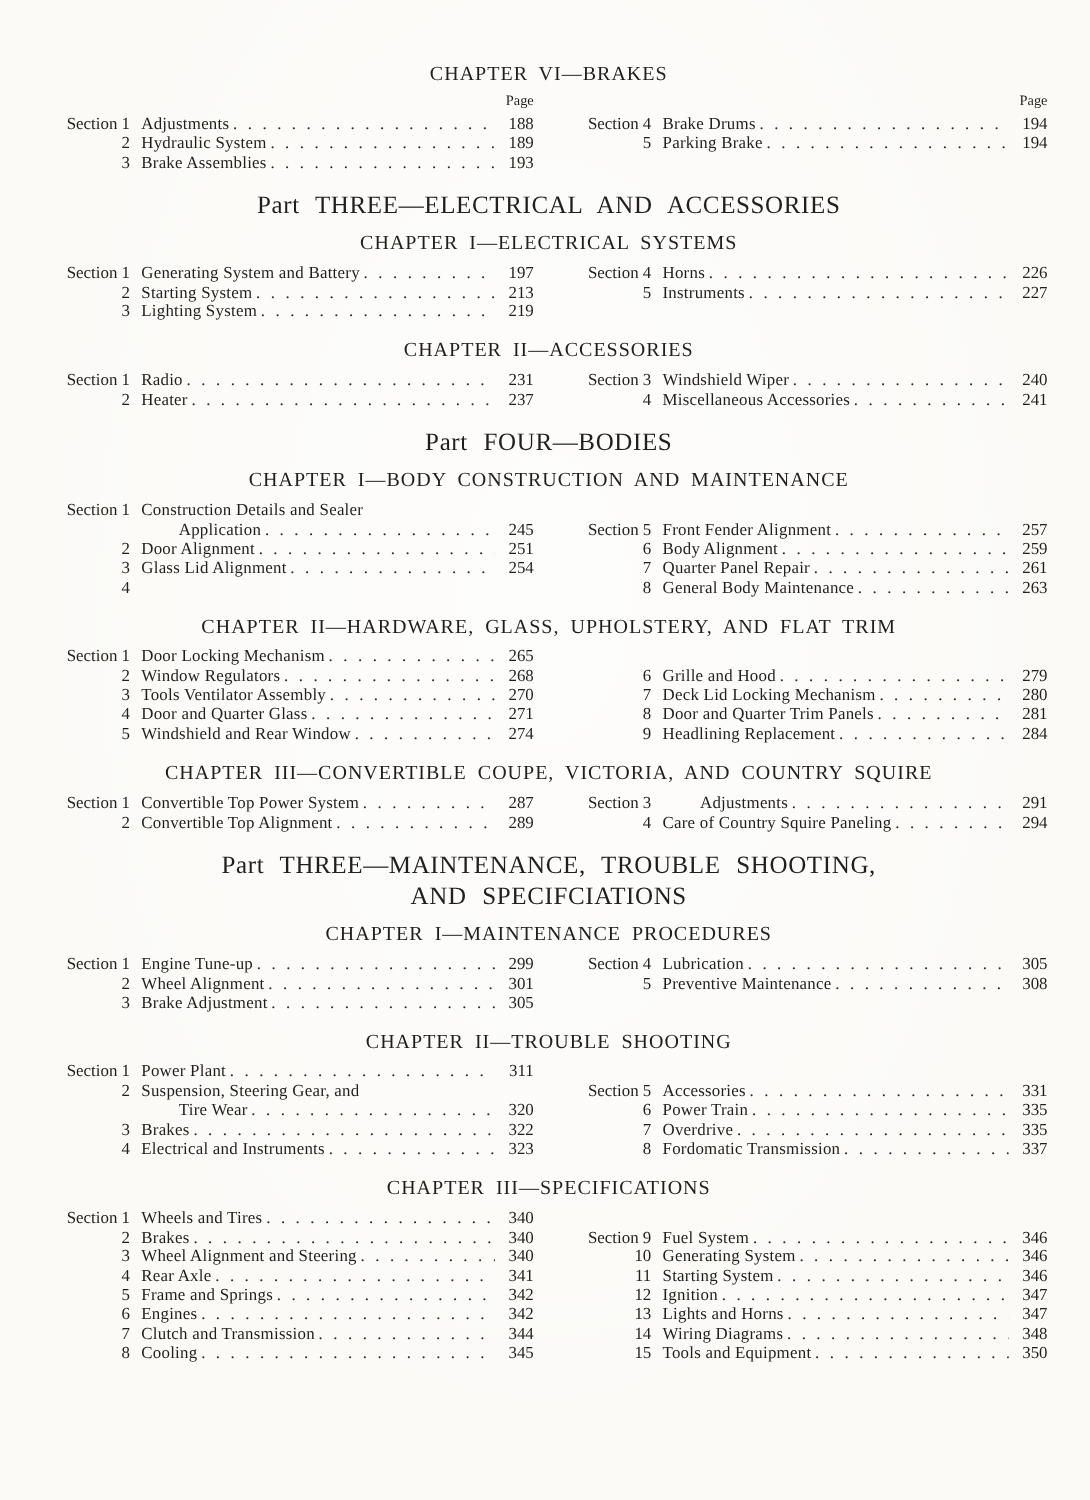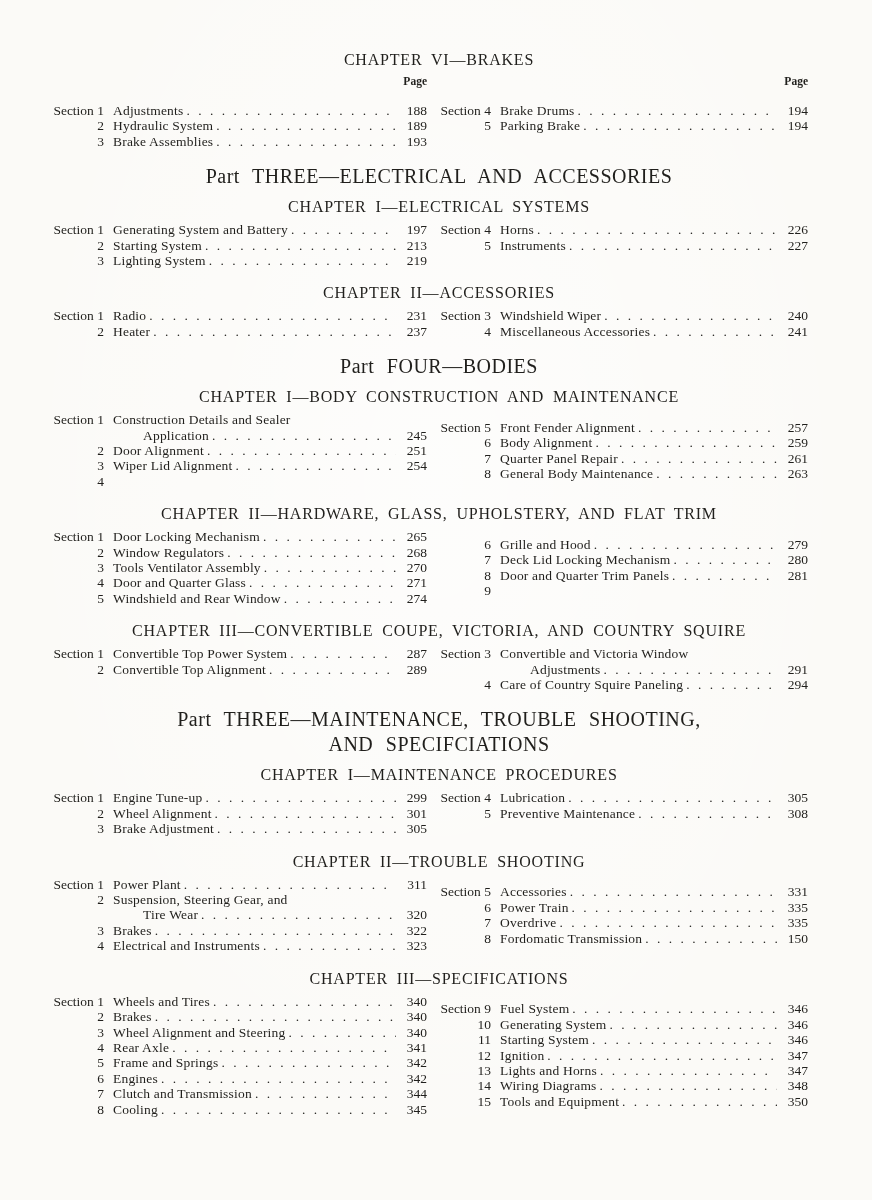--- a/index.html
+++ b/index.html
@@ -34,36 +34,37 @@
     text-align: center;
     font-size: 16px;
     font-weight: 400;
     letter-spacing: 0.8px;
     word-spacing: 4px;
     line-height: 19px;
     margin: 0 0 6px 0;
   }
   .page-hdr {
     display: flex;
+    gap: 30px;
     font-size: 11.5px;
-    font-weight: 700;
+    font-weight: 400;
     line-height: 13px;
-    margin: 2px 0 15px 0;
+    margin: 2px 0 3px 0;
   }
   .page-hdr .ph { text-align: right; }
   .page-hdr .ph.l { width: 387px; }
   .page-hdr .ph.r { width: 381px; }
   
-  .cols { display: flex; align-items: stretch; }
+  .cols { display: flex; gap: 30px; align-items: stretch; }
   .col.left  { width: 387px; flex: none; }
   .col.right { width: 381px; flex: none; }
   .col.spread {
     display: flex;
     flex-direction: column;
-    justify-content: center;
+    justify-content: flex-end;
   }
   .entry { display: flex; font-size: 13.5px; }
   .entry .lbl {
     flex: none;
     width: 64px;
     padding-right: 9px;
     text-align: right;
     line-height: 15.4px;
     white-space: pre;
   }
@@ -296,21 +297,21 @@
                   <span class="t">Door Alignment</span>
                   <span class="dots"></span>
                   <span class="pg">251</span>
                 </div>
               </span>
             </div>
             <div class="entry">
               <span class="lbl">3</span>
               <span class="ebody">
                 <div class="line">
-                  <span class="t">Wiper Lid Alignment</span>
+                  <span class="t">Glass Lid Alignment</span>
                   <span class="dots"></span>
                   <span class="pg">254</span>
                 </div>
               </span>
             </div>
             <div class="entry">
               <span class="lbl">4</span>
             </div>
           </div>
           <div class="col right spread">
@@ -438,20 +439,27 @@
               <span class="ebody">
                 <div class="line">
                   <span class="t">Door and Quarter Trim Panels</span>
                   <span class="dots"></span>
                   <span class="pg">281</span>
                 </div>
               </span>
             </div>
             <div class="entry">
               <span class="lbl">9</span>
+              <span class="ebody">
+                <div class="line">
+                  <span class="t">Headlining Replacement</span>
+                  <span class="dots"></span>
+                  <span class="pg">284</span>
+                </div>
+              </span>
             </div>
           </div>
         </div>
       </section>
       <section class="chapter">
         <h2 class="chapter-title">CHAPTER III—CONVERTIBLE COUPE, VICTORIA, AND COUNTRY SQUIRE</h2>
         <div class="cols">
           <div class="col left">
             <div class="entry">
               <span class="lbl">Section 1</span>
@@ -471,23 +479,20 @@
                   <span class="dots"></span>
                   <span class="pg">289</span>
                 </div>
               </span>
             </div>
           </div>
           <div class="col right">
             <div class="entry">
               <span class="lbl">Section 3</span>
               <span class="ebody">
-                <div class="line">
-                  <span class="t">Convertible and Victoria Window</span>
-                </div>
                 <div class="line indent">
                   <span class="t">Adjustments</span>
                   <span class="dots"></span>
                   <span class="pg">291</span>
                 </div>
               </span>
             </div>
             <div class="entry">
               <span class="lbl">4</span>
               <span class="ebody">
@@ -642,21 +647,21 @@
                   <span class="pg">335</span>
                 </div>
               </span>
             </div>
             <div class="entry">
               <span class="lbl">8</span>
               <span class="ebody">
                 <div class="line">
                   <span class="t">Fordomatic Transmission</span>
                   <span class="dots"></span>
-                  <span class="pg">150</span>
+                  <span class="pg">337</span>
                 </div>
               </span>
             </div>
           </div>
         </div>
       </section>
       <section class="chapter">
         <h2 class="chapter-title">CHAPTER III—SPECIFICATIONS</h2>
         <div class="cols">
           <div class="col left">

